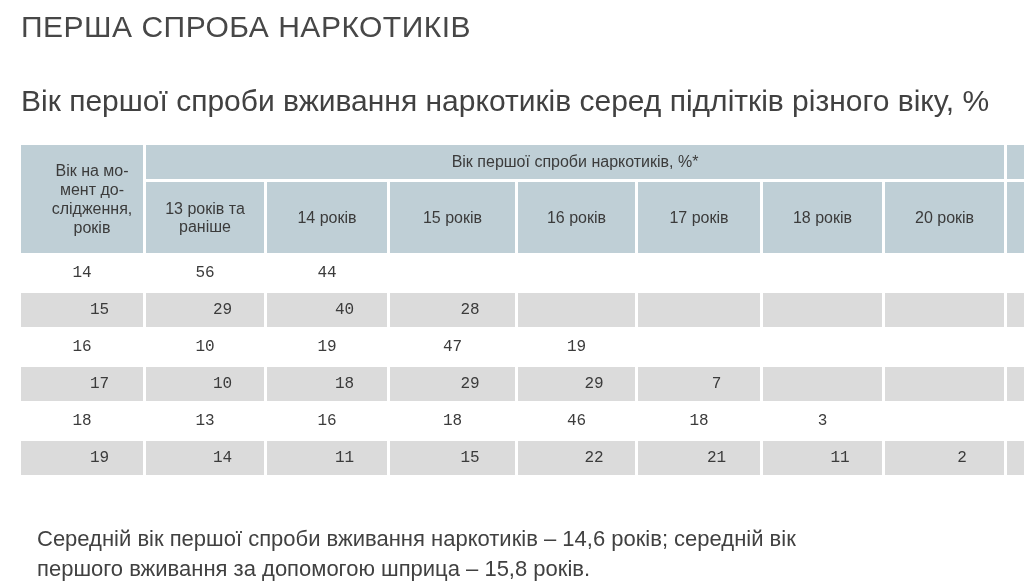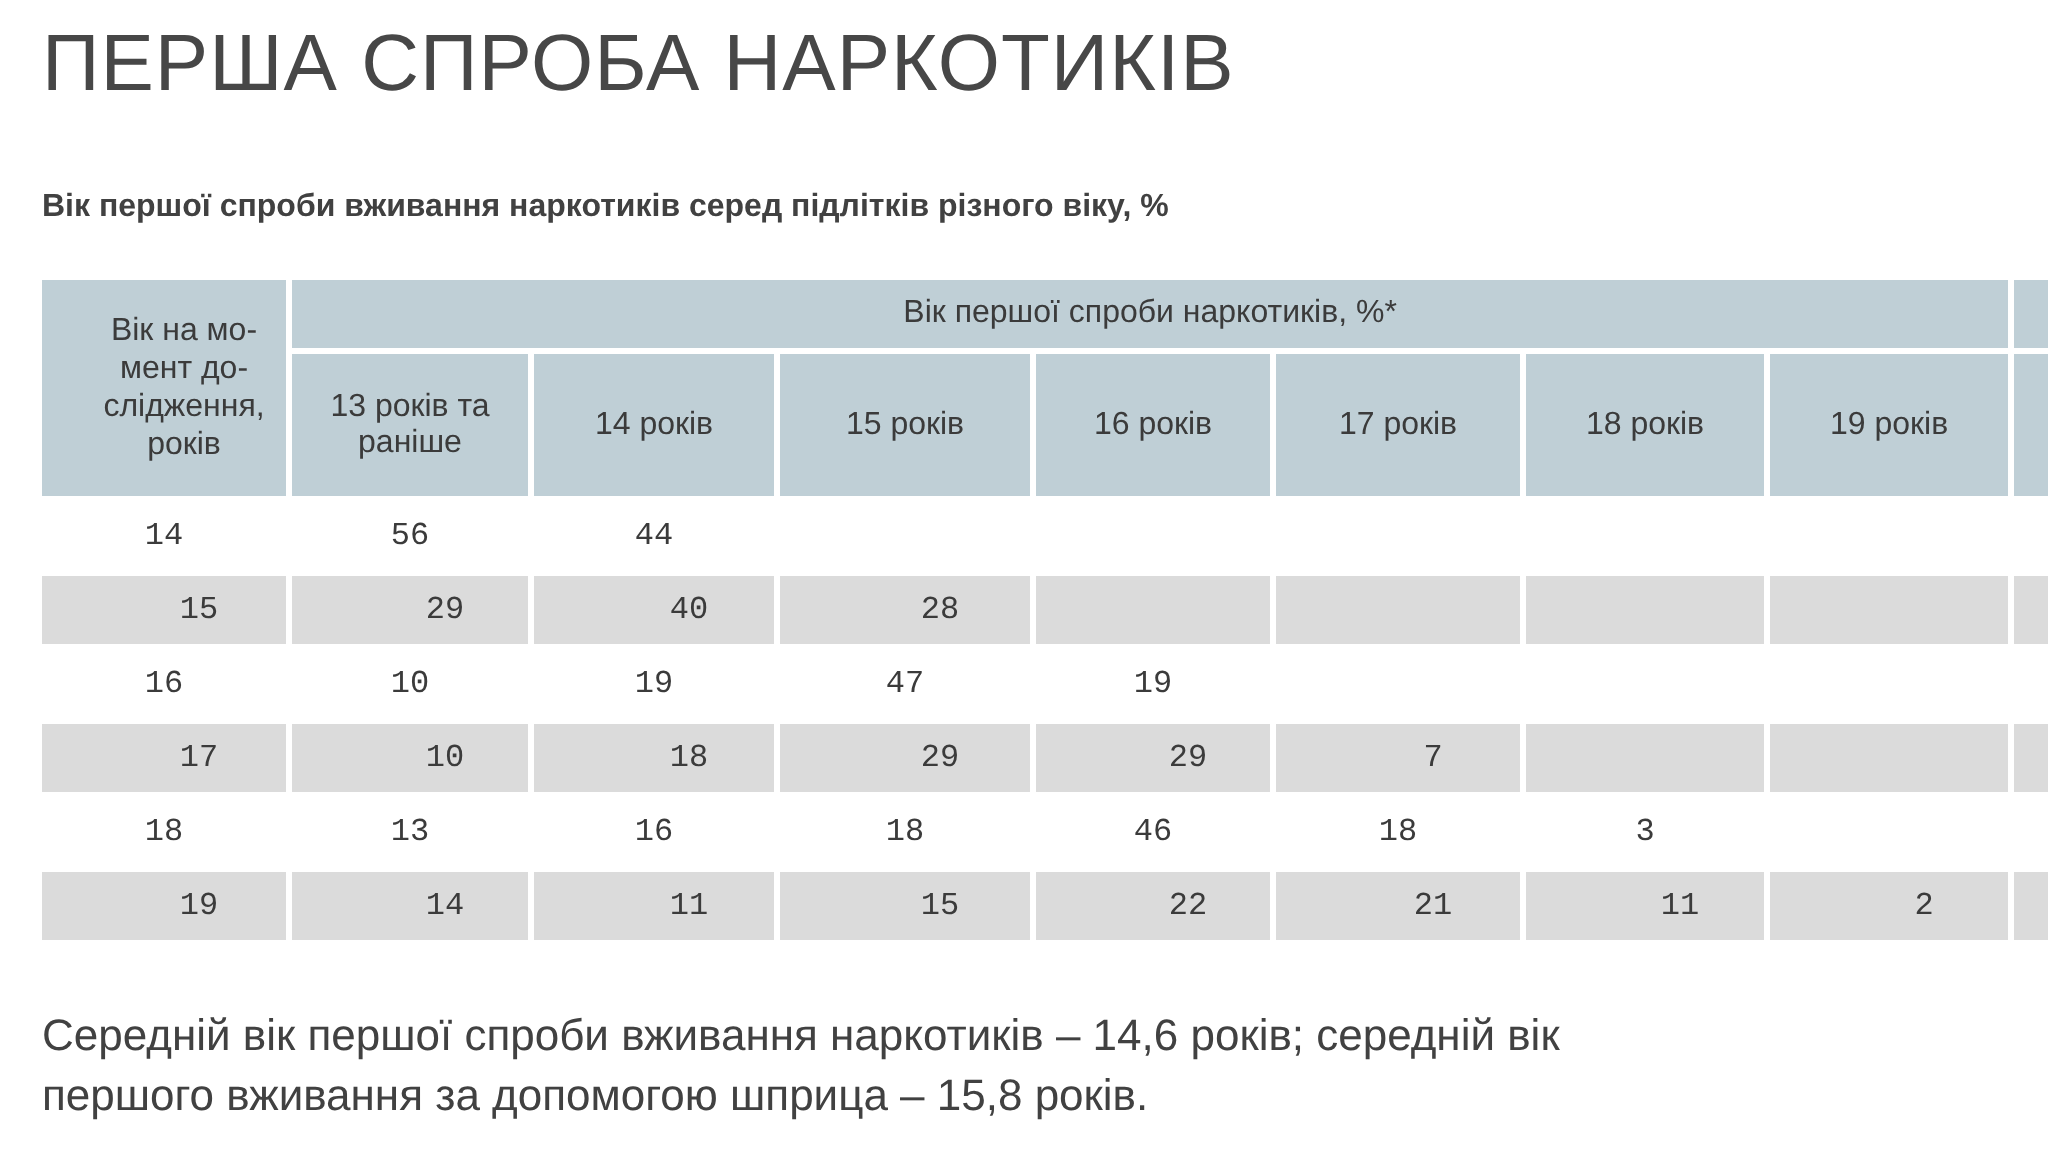--- a/index.html
+++ b/index.html
@@ -12,30 +12,30 @@
     font-family: "Liberation Sans", sans-serif;
   }
   .page {
     position: relative;
     width: 1024px;
     height: 587px;
   }
   .title {
     margin: 0;
     padding: 10px 0 0 21px;
-    font-size: 40px;
+    font-size: 30px;
     font-weight: 400;
     letter-spacing: 0.5px;
     color: #474747;
   }
   .subtitle {
     margin: 0;
     padding: 40px 0 0 21px;
-    font-size: 16px;
-    font-weight: 700;
+    font-size: 30px;
+    font-weight: 400;
     color: #414141;
   }
   .table-wrap {
     margin-top: 24px;
     margin-left: 21px;
     width: 1003px;
     overflow: hidden;
   }
   table {
     border-collapse: separate;
@@ -57,21 +57,21 @@
   tr.hrow1 th { height: 34px; }
   tr.hrow2 th { height: 71px; }
   th.rowhead {
     white-space: pre-line;
     line-height: 19px;
     padding-left: 20px;
   }
   tbody td { height: 34px; background: #ffffff; font-family: Liberation Mono, monospace; }
   tbody tr.alt td { background: var(--row-alt-bg); padding-left: 35px; }
   .footer {
-    margin: 0;
+    margin: 16px;
     padding: 30px 0 0 21px;
     font-size: 22px;
     font-weight: 400;
     line-height: 30px;
     color: #414141;
   }
 </style>
 </head>
 <body>
 
@@ -103,21 +103,21 @@
           <th colspan="7">Вік першої спроби наркотиків, %*</th>
           <th></th>
         </tr>
         <tr class="hrow2">
           <th>13 років та раніше</th>
           <th>14 років</th>
           <th>15 років</th>
           <th>16 років</th>
           <th>17 років</th>
           <th>18 років</th>
-          <th>19 років</th>
+          <th>20 років</th>
           <th></th>
         </tr>
       </thead>
       <tbody>
           <tr>
             <td>14</td>
             <td>56</td>
             <td>44</td>
             <td></td>
             <td></td>

